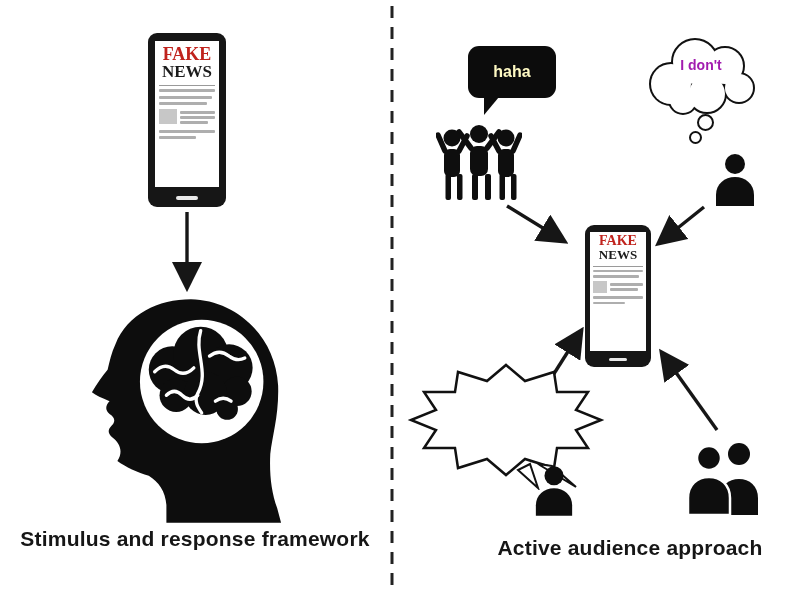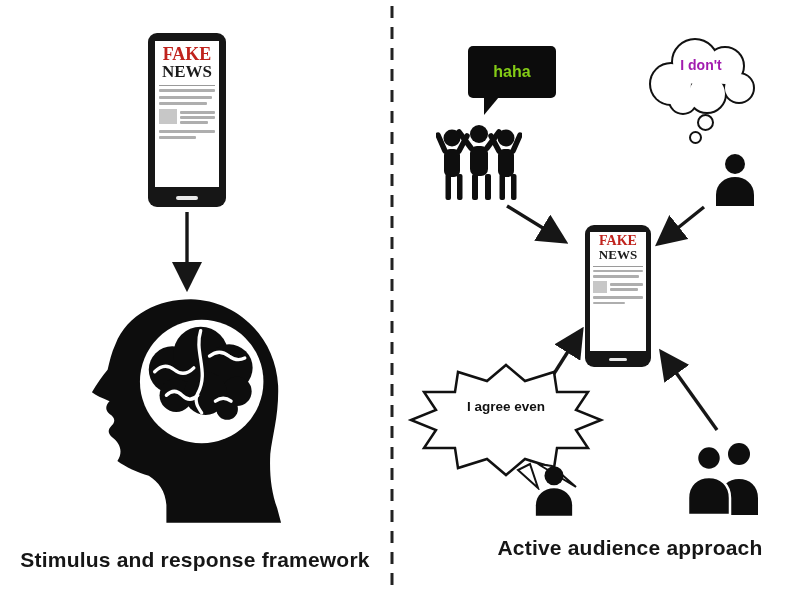--- a/index.html
+++ b/index.html
@@ -28,21 +28,21 @@
   .thumbrow{display:flex;gap:3px;margin-top:3px;align-items:flex-start;}
   .thumb{width:18px;height:15px;background:#c7c7c7;flex:0 0 auto;}
   .phone--sm .thumb{width:14px;height:12px;}
   .minis{flex:1;}
   .minis .al{margin:2.5px 0;height:2.5px;}
 
   
   .caption{position:absolute;font-size:21px;font-weight:700;color:#161616;text-align:center;letter-spacing:.2px;}
 
   
-  .bubble-dark{position:absolute;background:#0c0c0c;color:#84cc16;font-weight:700;border-radius:5px;
+  .bubble-dark{position:absolute;background:#0c0c0c;color:#fef9c3;font-weight:700;border-radius:11px;
                display:flex;align-items:center;justify-content:center;text-align:center;line-height:1.25;}
   .tail{position:absolute;width:0;height:0;}
 
   
   .cloud{position:absolute;}
   .cloud .cloudtext{position:absolute;left:0;right:0;top:20px;text-align:center;
                     font-size:14px;font-weight:700;color:#a21caf;line-height:1.3;}
   .dot{position:absolute;background:#fff;border:2.5px solid #111;border-radius:50%;}
 
   
@@ -110,21 +110,21 @@
     </g>
     <g fill="none" stroke="#fff" stroke-width="3.4" stroke-linecap="round">
       <path d="M115,34 C108,56 124,76 112,98 C108,106 112,112 116,118"></path>
       <path d="M68,76 q10,-10 20,-2 q10,8 20,-2"></path>
       <path d="M80,100 q8,-8 16,0 q8,8 16,0"></path>
       <path d="M124,60 q10,-8 20,0 q8,6 16,2"></path>
       <path d="M130,106 q8,-6 16,0"></path>
     </g>
   </svg>
 
-  <div class="caption" style="left:10px;width:370px;top:548px;">Stimulus and response framework</div>
+  <div class="caption" style="left:10px;width:370px;top:527px;">Stimulus and response framework</div>
 
   <div class="bubble-dark" style="left:468px;top:46px;width:88px;height:52px;font-size:16px;">
     <span>haha</span>
     <div class="tail" style="left:16px;bottom:-17px;border-top:18px solid #0c0c0c;border-right:15px solid transparent;"></div>
   </div>
 
   <svg class="abs" style="left:436px;top:122px;" width="86" height="80" viewBox="0 0 86 80">
     <g stroke="#0e0e0e" stroke-width="5.5" stroke-linecap="round">
       <line x1="9" y1="29" x2="2" y2="13"></line>
         <line x1="23" y1="29" x2="31" y2="14"></line>
@@ -202,21 +202,20 @@
     <div class="home"></div>
   </div>
 
   <div class="star" style="left:406px;top:360px;width:200px;height:130px;">
     <svg width="200" height="130" viewBox="0 0 200 130">
       <polygon fill="#fff" stroke="#111" stroke-width="2.5" points="195,60 170,70 182,88 151,88 148,108 119,99 100,115 81,99 52,108 49,88 18,88 30,70 5,60 30,50 18,32 49,32 52,12 81,21 100,5 119,21 148,12 151,32 182,32 170,50"></polygon>
       <polygon fill="#fff" stroke="#111" stroke-width="2" points="132,104 170,127 146,106"></polygon>
       <polygon fill="#fff" stroke="#111" stroke-width="2" points="112,110 132,128 124,104"></polygon>
     </svg>
     <div class="startext">
-      <div>I agree even</div>
     </div>
   </div>
 
   <svg class="abs" style="left:533px;top:466px;" width="42" height="50" viewBox="0 0 44 52">
     <g fill="#0e0e0e">
       <circle cx="22" cy="10" r="10"></circle>
       <path d="M3,52 v-11 c0,-11 8.5,-18 19,-18 s19,7 19,18 v11 z"></path>
     </g>
   </svg>
 

